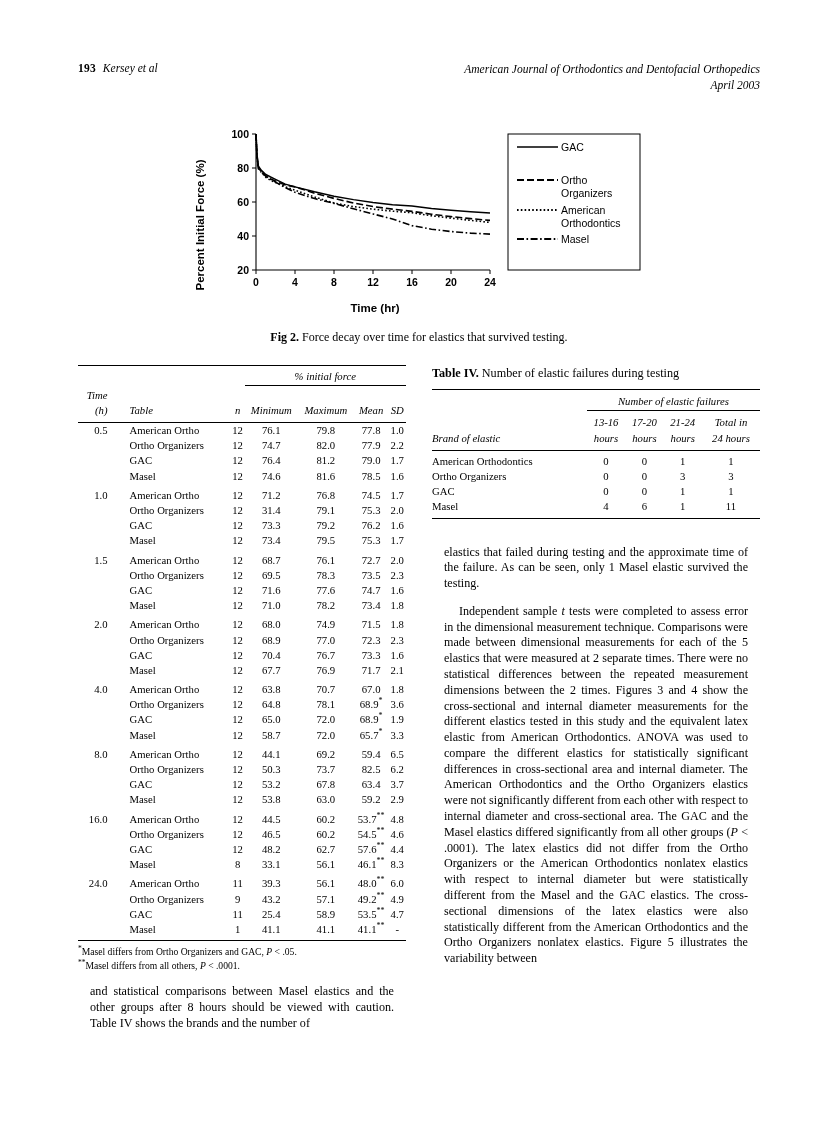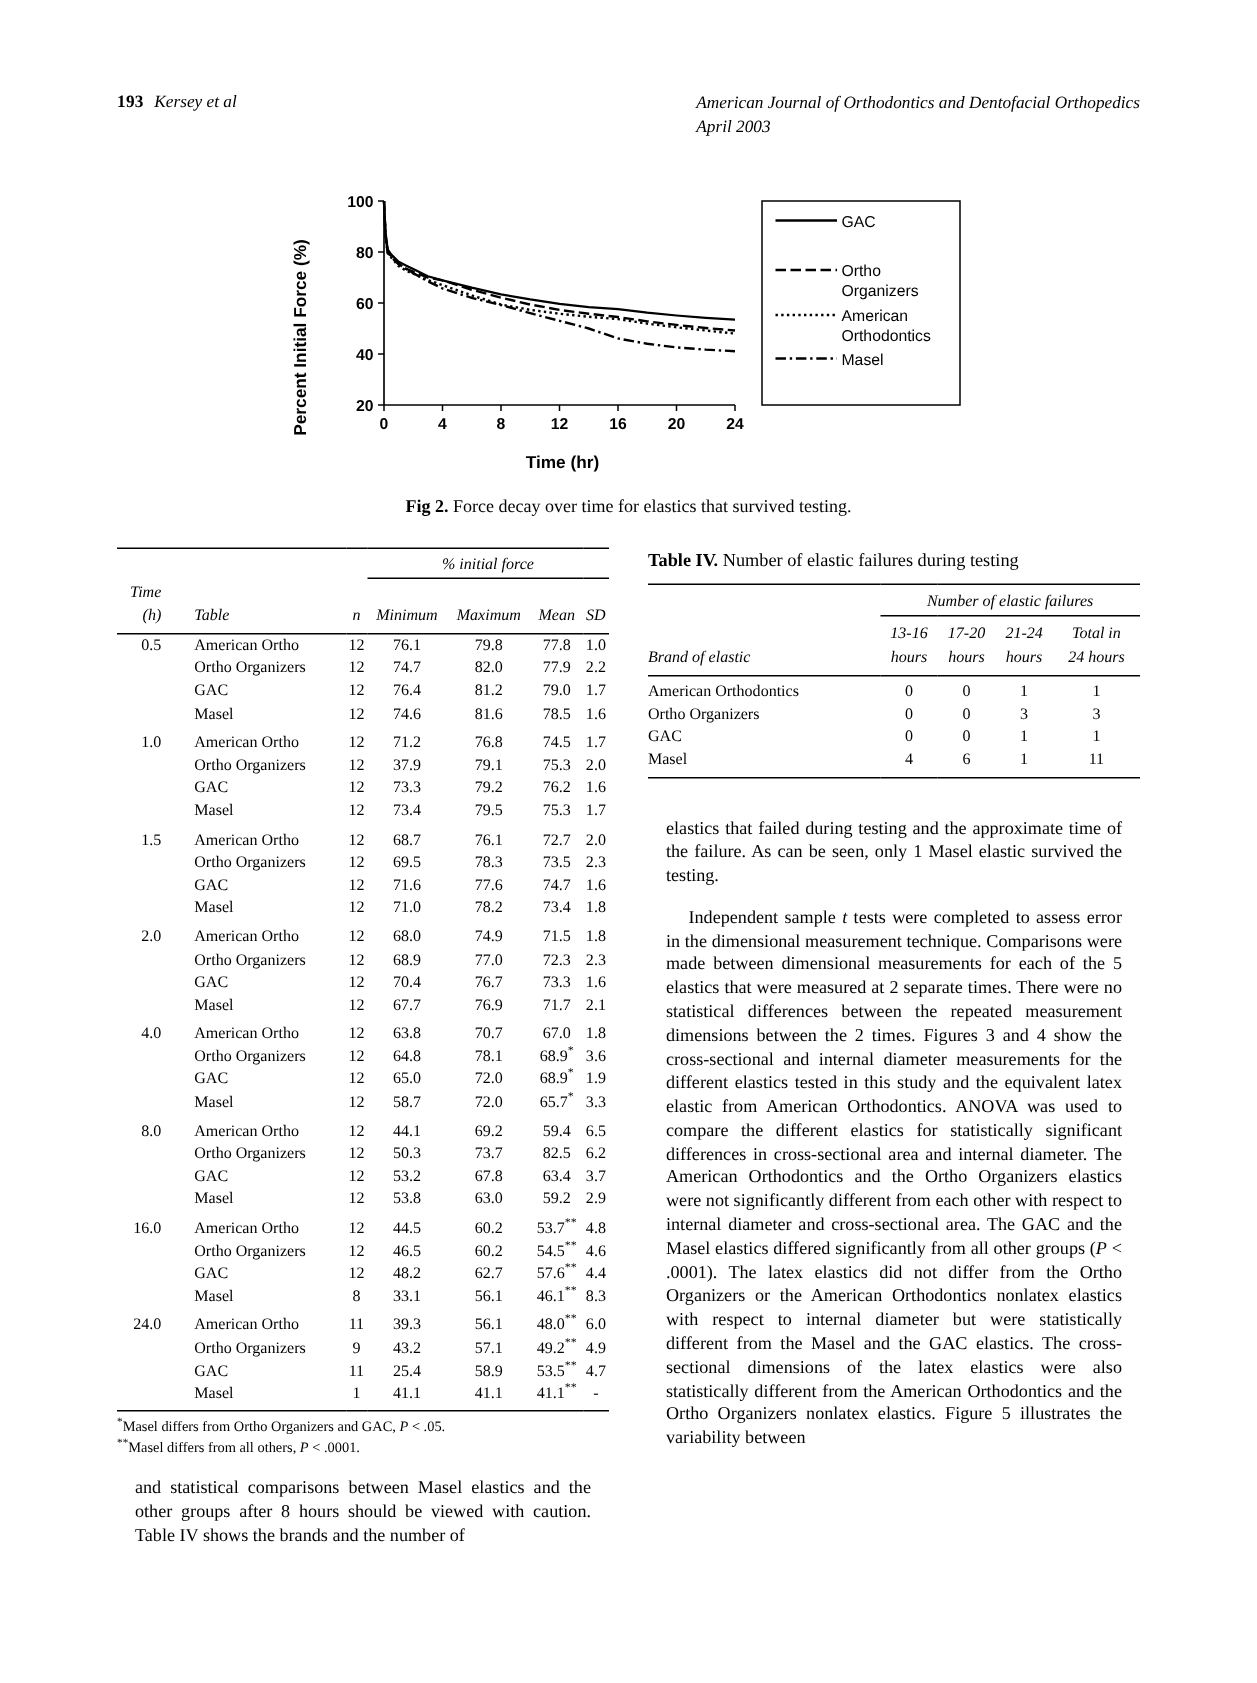--- a/index.html
+++ b/index.html
@@ -34,20 +34,21 @@
   .runhead-left .pageno {
     font-weight: bold;
     font-style: normal;
     margin-right: 7px;
     letter-spacing: .2px;
   }
   .runhead-left .authors {
     font-style: italic;
   }
   .runhead-right {
+    text-align: right;
     font-style: italic;
     font-size: 11.5px;
     line-height: 1.35;
   }
 
   
   .figure {
     position: absolute;
     left: 190px; top: 122px;
     width: 460px; height: 195px;
@@ -294,21 +295,21 @@
             <td class="n">12</td>
             <td class="num">71.2</td>
             <td class="num">76.8</td>
             <td class="num">74.5</td>
             <td class="num">1.7</td>
           </tr>
           <tr>
             <td class="tm"></td>
             <td class="brand" style="padding-left: 14px;">Ortho Organizers</td>
             <td class="n">12</td>
-            <td class="num">37.9</td>
+            <td class="num">31.4</td>
             <td class="num">79.1</td>
             <td class="num">75.3</td>
             <td class="num">2.0</td>
           </tr>
           <tr>
             <td class="tm"></td>
             <td class="brand" style="padding-left: 14px;">GAC</td>
             <td class="n">12</td>
             <td class="num">73.3</td>
             <td class="num">79.2</td>

